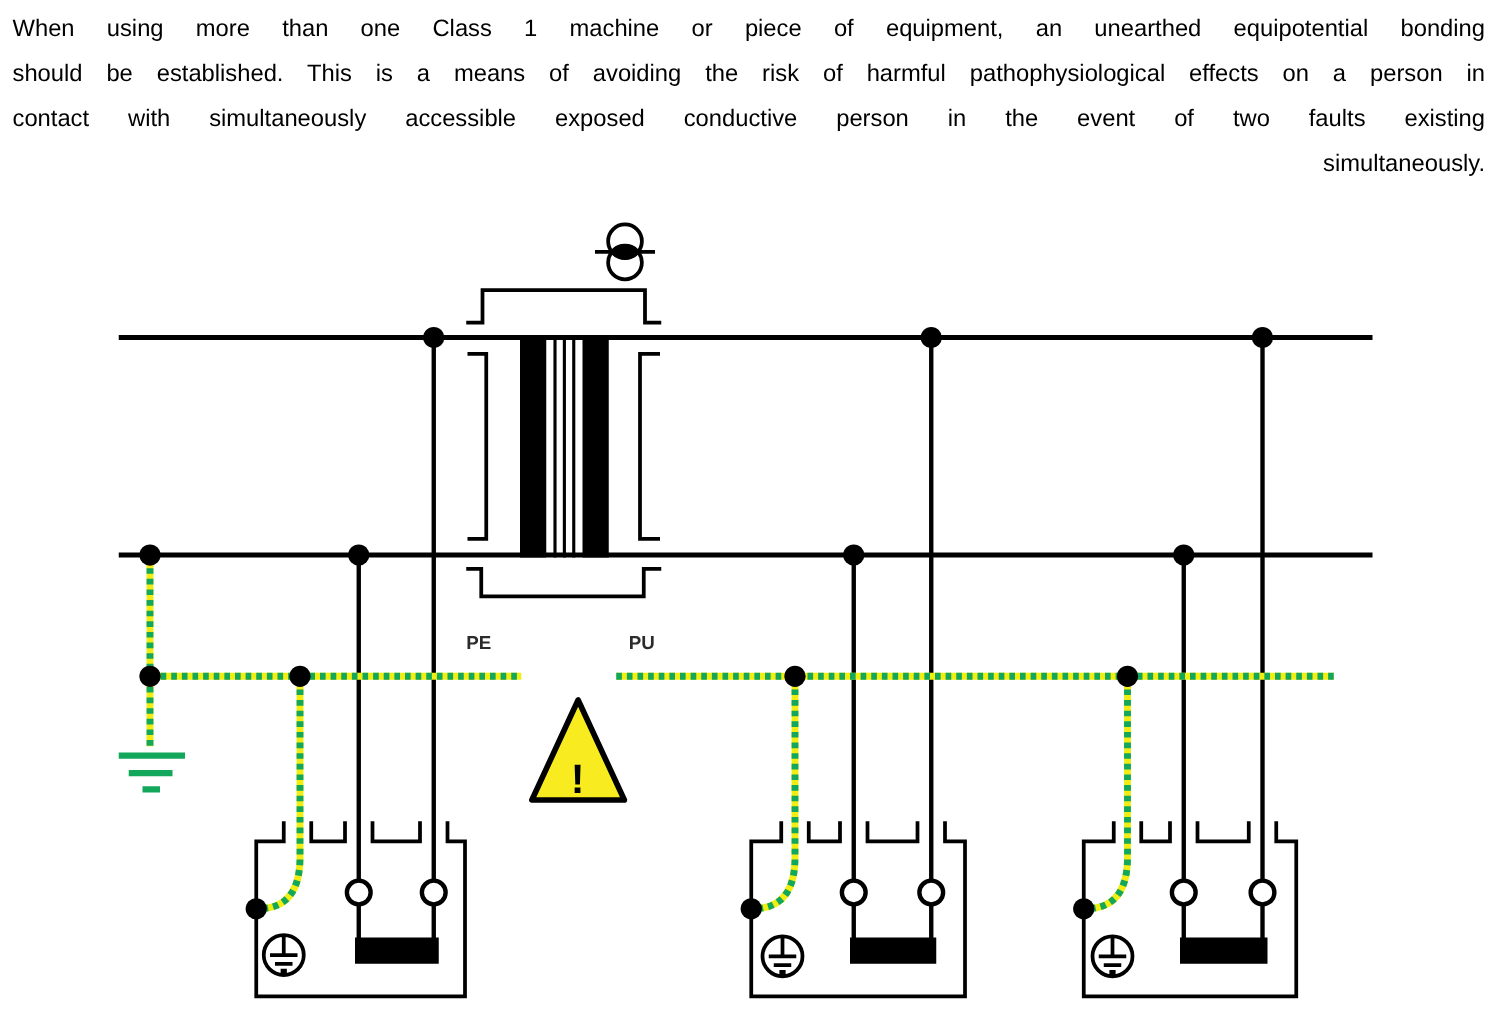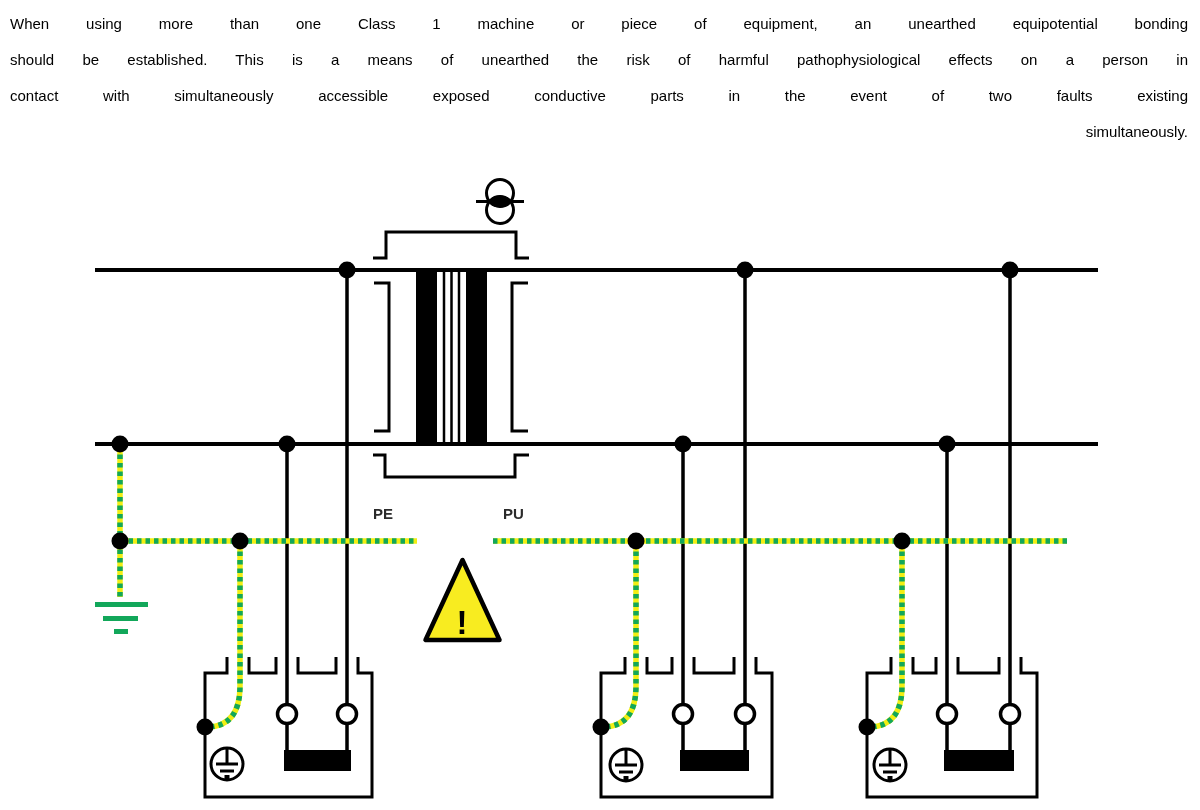--- a/index.html
+++ b/index.html
@@ -1,35 +1,35 @@
 <!DOCTYPE html>
 <html><head>
 <meta charset="utf-8">
 <style>
   html,body{margin:0;padding:0;background:#ffffff;}
   .page{position:relative;width:1200px;height:810px;background:#fff;overflow:hidden;
         font-family:"Liberation Sans",sans-serif;}
   .body-text{position:absolute;left:10px;top:6px;width:1178px;color:#000;
-             font-size:15px;line-height:36px;font-weight:500;}
+             font-size:19px;line-height:36px;font-weight:500;}
   .body-text .jline{text-align:justify;text-align-last:justify;text-justify:inter-word;}
   .body-text .lline{text-align:right;}
   svg{position:absolute;left:0;top:0;}
   .ink{stroke:#000;fill:none;}
   .lbl{font-family:"Liberation Sans",sans-serif;font-weight:bold;font-size:15px;fill:#2b2b2b;}
   .bang{font-family:"Liberation Sans",sans-serif;font-weight:bold;font-size:33px;fill:#000;}
 </style>
 </head>
 <body>
 
 <div class="page">
 
   <div class="body-text">
     <div class="jline">When using more than one Class 1 machine or piece of equipment, an unearthed equipotential bonding</div>
-    <div class="jline">should be established. This is a means of unearthed the risk of harmful pathophysiological effects on a person in</div>
-    <div class="jline">contact with simultaneously accessible exposed conductive parts in the event of two faults existing</div>
+    <div class="jline">should be established. This is a means of avoiding the risk of harmful pathophysiological effects on a person in</div>
+    <div class="jline">contact with simultaneously accessible exposed conductive person in the event of two faults existing</div>
     <div class="lline">simultaneously.</div>
   </div>
 
   <svg width="1200" height="810" viewBox="0 0 1200 810">
 
     <path class="ink" stroke-width="4" d="M95,270 H1098"></path>
     <path class="ink" stroke-width="4" d="M95,444 H1098"></path>
 
     <g>
 

